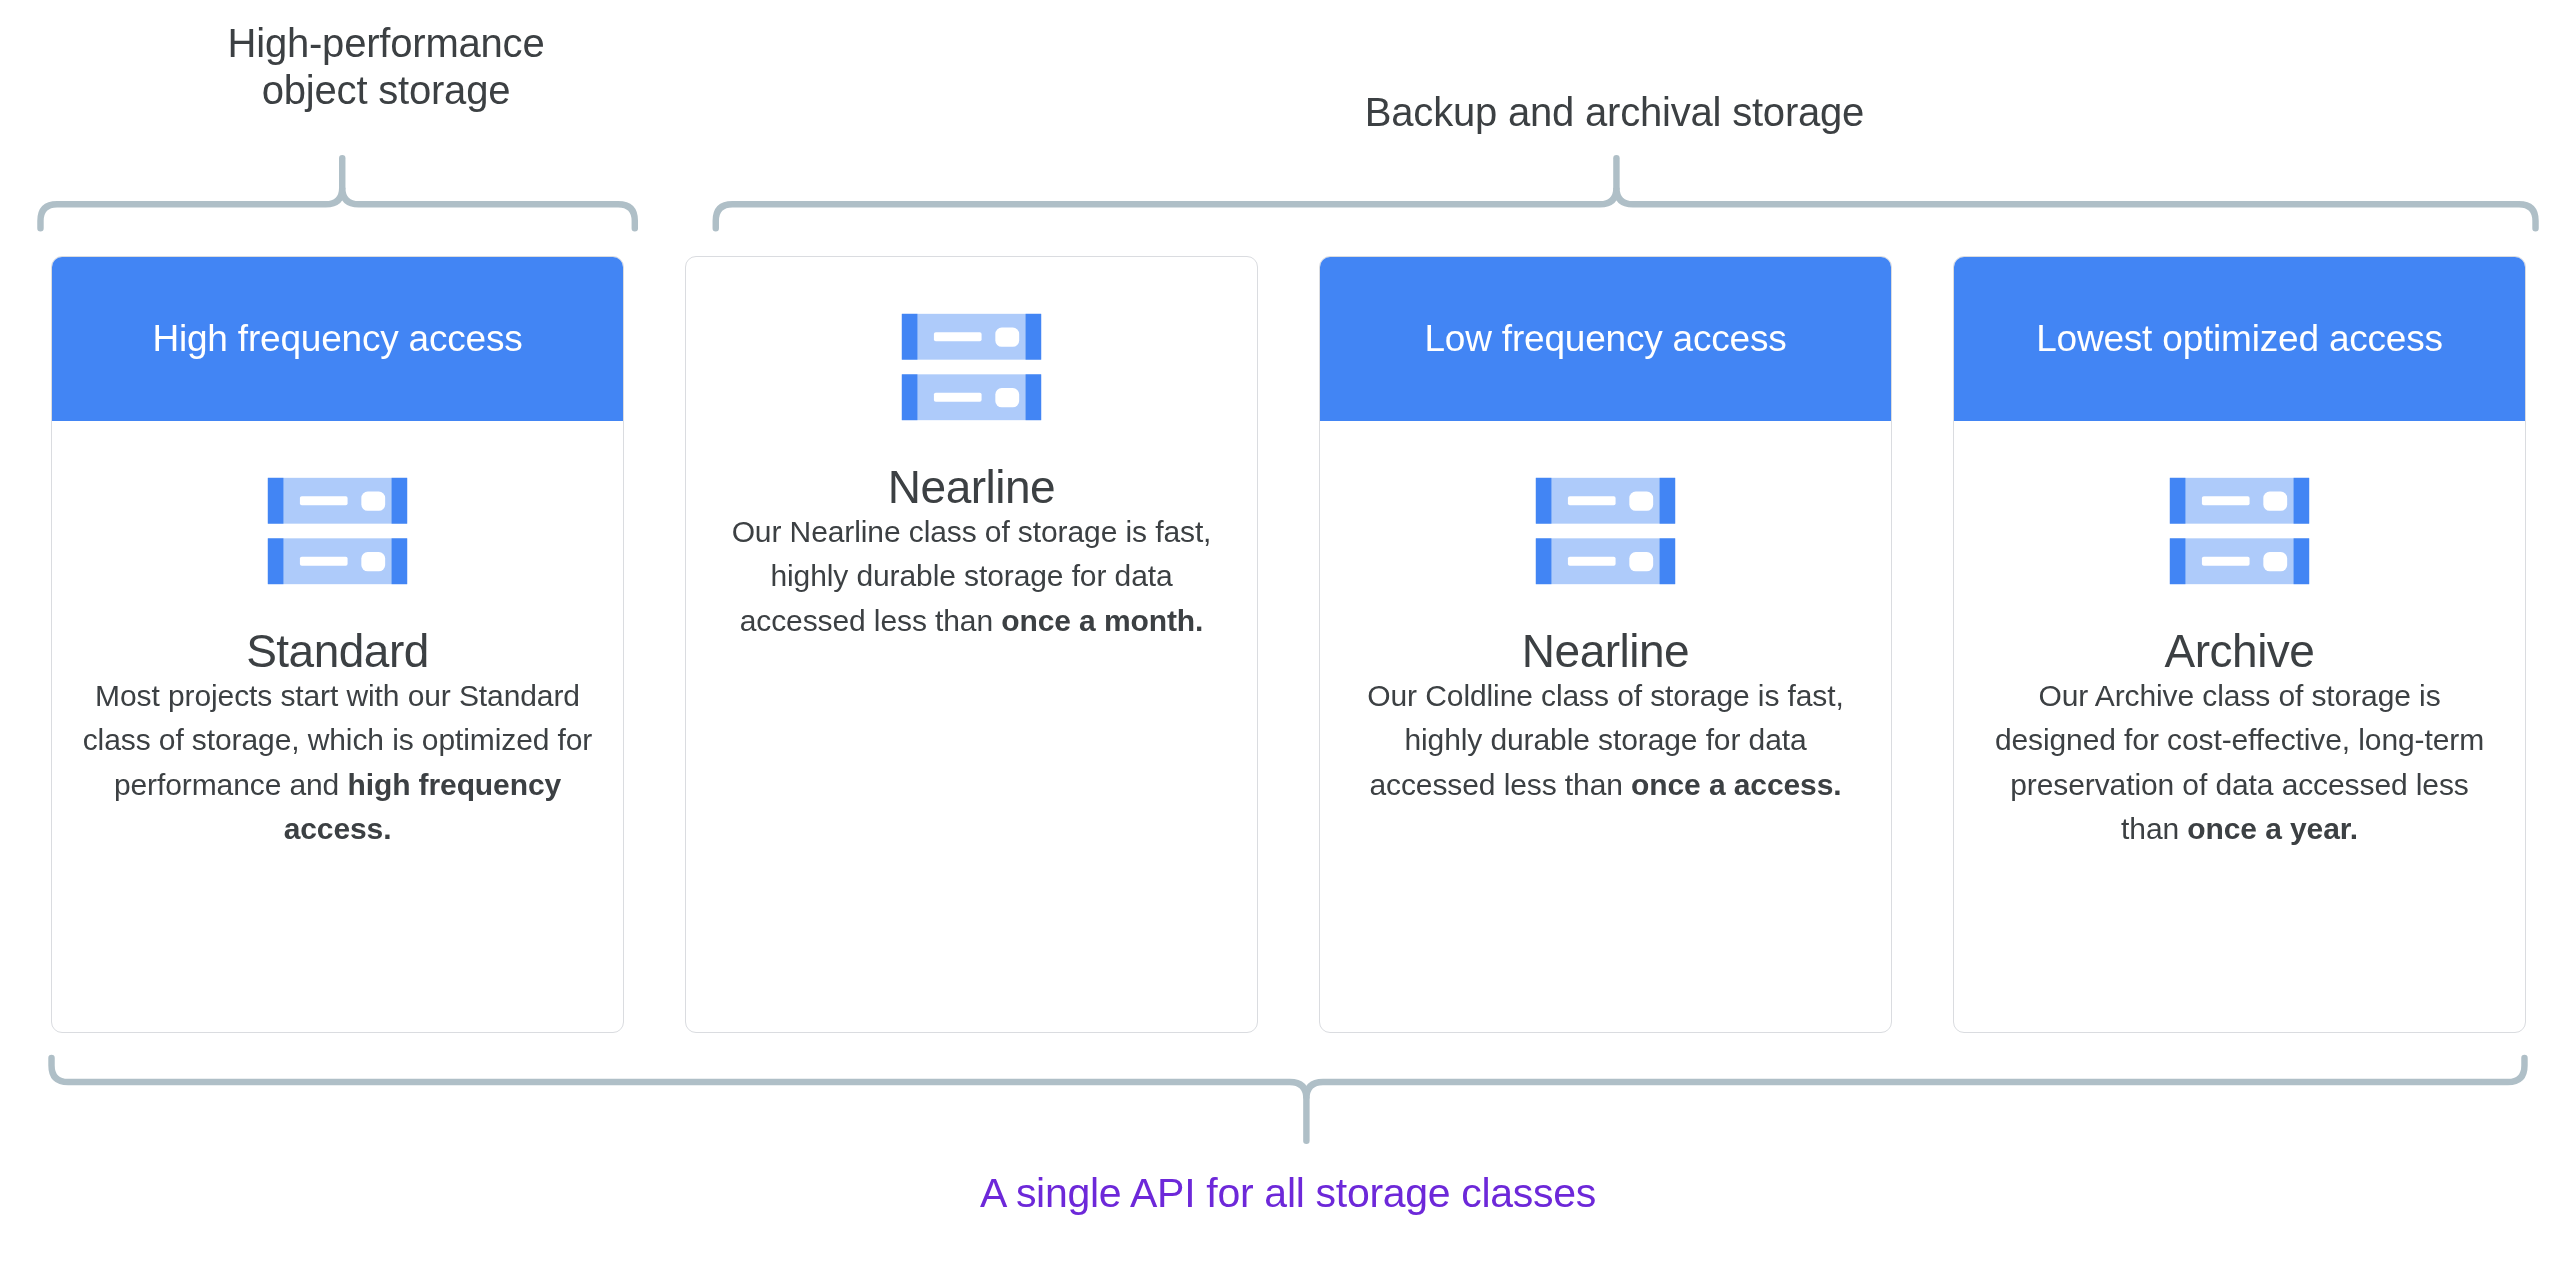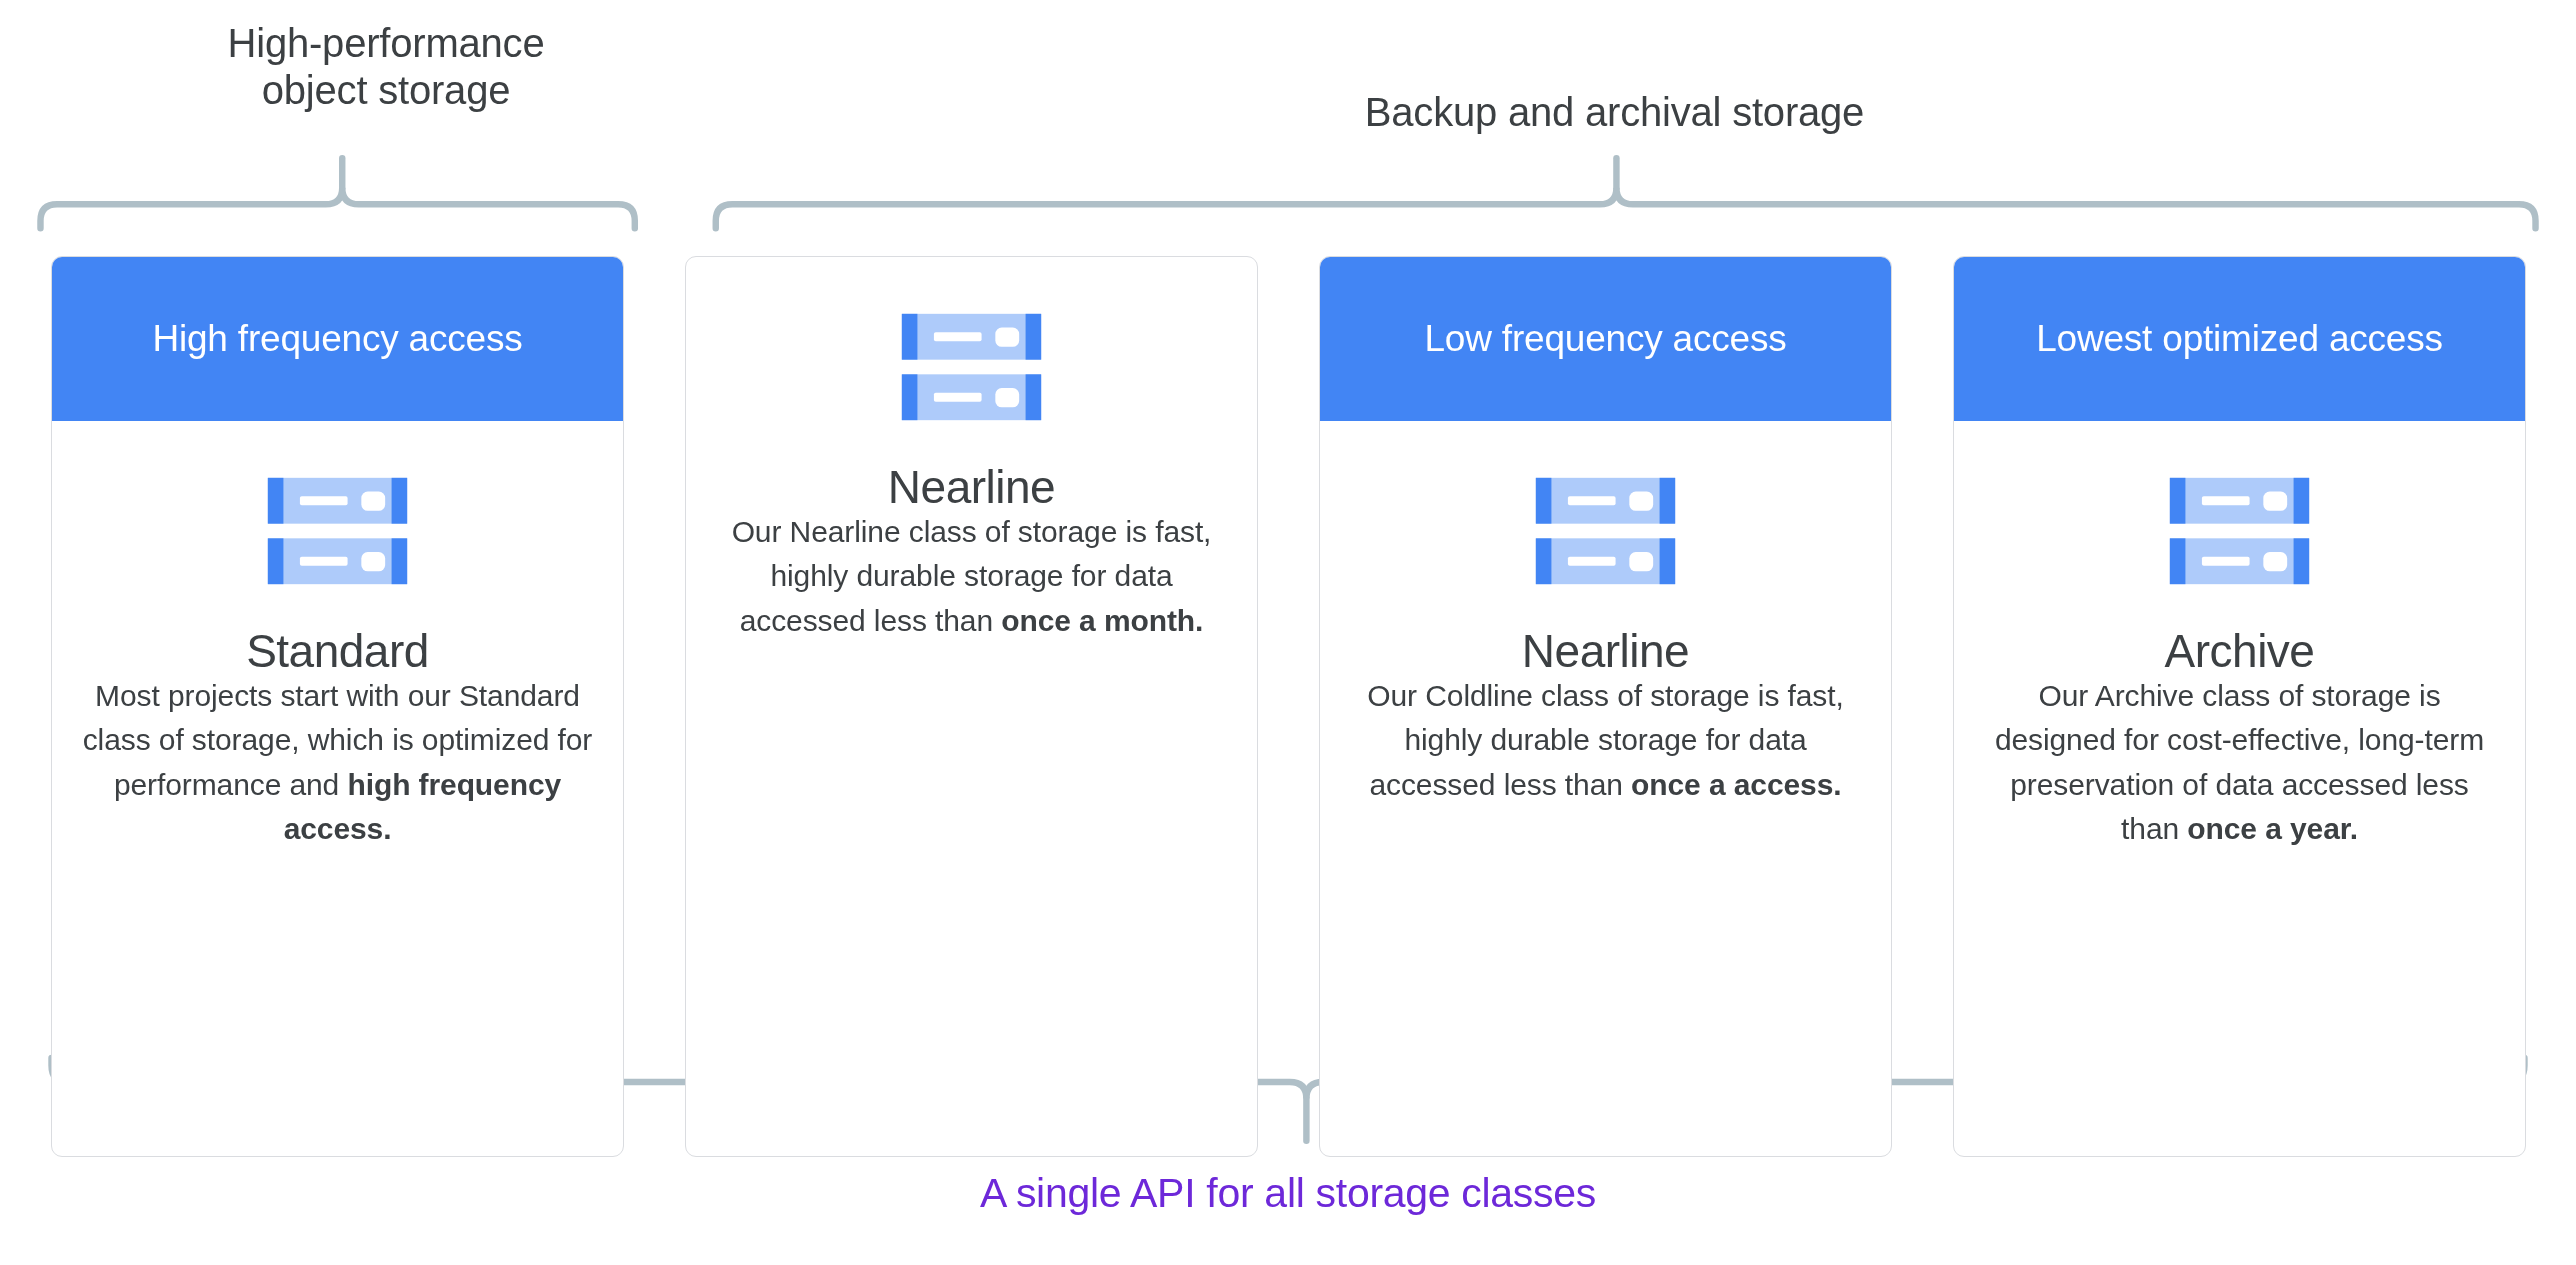--- a/index.html
+++ b/index.html
@@ -41,21 +41,21 @@
     pointer-events: none;
     overflow: visible;
   }
 
   
   #cards {
     position: absolute;
     left: 51px;
     top: 256px;
     width: 2475px;
-    height: 901px;
+    height: 777px;
     display: flex;
     gap: 61px;
   }
 
   .card {
     flex: 1 1 0;
     background: #ffffff;
     border: 1.8px solid #dadce0;
     border-radius: 11px;
     display: flex;

